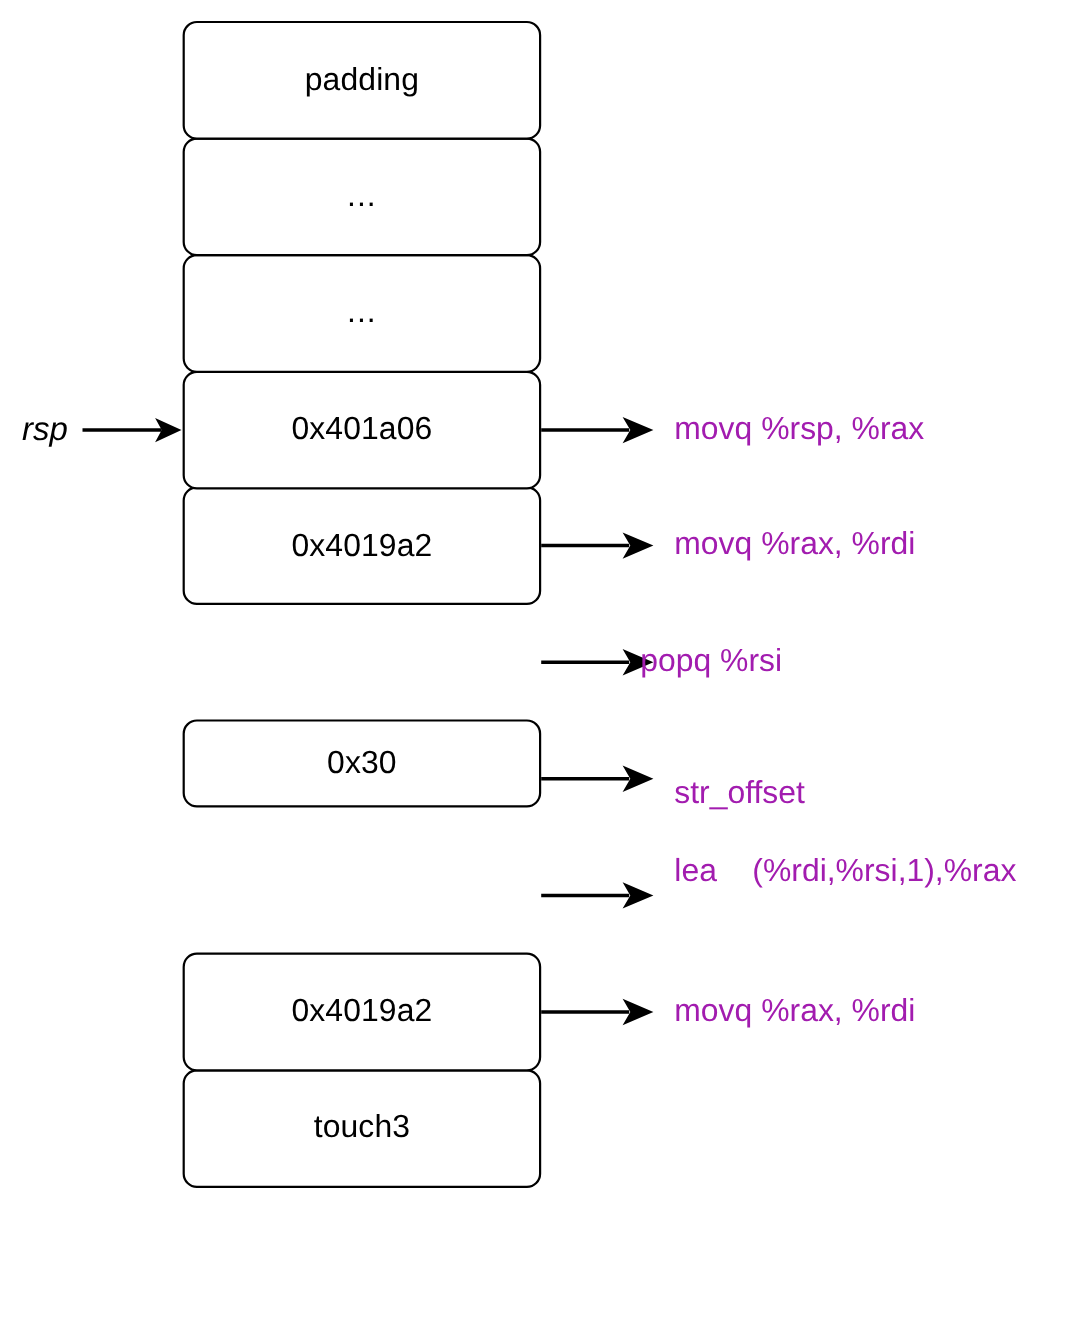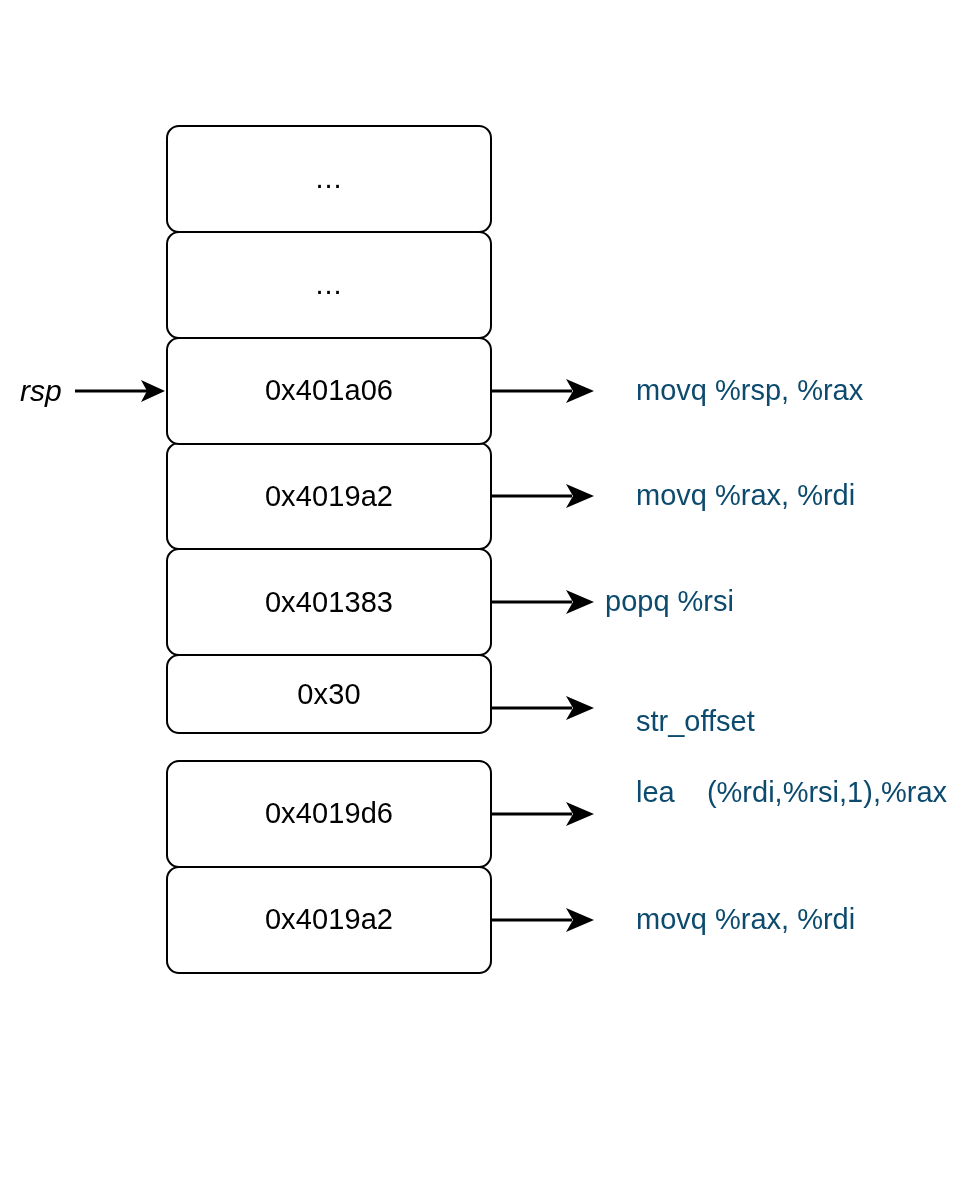--- a/index.html
+++ b/index.html
@@ -71,23 +71,22 @@
     top: 0;
     font-size: 30px;
     line-height: 44px;
     color: #000000;
     white-space: pre;
   }
   .annotation-text {
     position: absolute;
     font-size: 29px;
     line-height: 1;
-    color: #0c4a6e;
+    color: #a21caf;
     white-space: pre;
-    margin-left: 23px;
   }
 
   svg.arrow-svg {
     position: absolute;
     overflow: visible;
     pointer-events: none;
   }
 </style>
 </head>
 <body>
@@ -96,43 +95,43 @@
 
   <div class="rsp-group" id="rsp-group" style="top: 368.55px;">
     <span class="rsp-label">rsp</span>
     <svg class="arrow-svg" style="left:75px; top:0px;" width="90" height="44" viewBox="0 0 90 44">
       <line x1="0" y1="22" x2="72" y2="22" stroke="#000000" stroke-width="3.2"></line>
       <polygon points="66,11 90,22 66,33 72,22" fill="#000000"></polygon>
     </svg>
   </div>
 
   <div class="stack" id="stack-container">
+      <div class="stack-cell" style="top: 0px; height: 108px; z-index: 20;">
+        <span class="cell-label">padding</span>
+      </div>
       <div class="stack-cell" style="top: 105.85px; height: 108px; z-index: 19;">
         <span class="cell-label ellipsis">...</span>
       </div>
       <div class="stack-cell" style="top: 211.7px; height: 108px; z-index: 18;">
         <span class="cell-label ellipsis">...</span>
       </div>
       <div class="stack-cell" style="top: 317.55px; height: 108px; z-index: 17; text-align: right;">
         <span class="cell-label">0x401a06</span>
       </div>
       <div class="stack-cell" style="top: 423.4px; height: 108px; z-index: 16;">
         <span class="cell-label">0x4019a2</span>
       </div>
-      <div class="stack-cell" style="top: 529.25px; height: 108px; z-index: 15;">
-        <span class="cell-label">0x401383</span>
-      </div>
       <div class="stack-cell" style="top: 635.1px; height: 80px; z-index: 14;">
         <span class="cell-label">0x30</span>
       </div>
-      <div class="stack-cell" style="top: 740.95px; height: 108px; z-index: 13;">
-        <span class="cell-label">0x4019d6</span>
-      </div>
       <div class="stack-cell" style="top: 846.8px; height: 108px; z-index: 12;">
         <span class="cell-label">0x4019a2</span>
+      </div>
+      <div class="stack-cell" style="top: 952.65px; height: 108px; z-index: 11;">
+        <span class="cell-label">touch3</span>
       </div>
     </div>
 
   <div id="annotations">
       <svg class="arrow-svg" width="105" height="34" viewBox="0 0 105 34" style="left: 492px; top: 373.55px;">
         <line x1="0" y1="17" x2="80" y2="17" stroke="#000000" stroke-width="3.2"></line>
         <polygon points="74,5 102,17 74,29 81,17" fill="#000000"></polygon>
       </svg>
       <div class="annotation-text" style="left: 613px; top: 375.55px;">movq %rsp, %rax</div>
       <svg class="arrow-svg" width="105" height="34" viewBox="0 0 105 34" style="left: 492px; top: 479.4px;">

